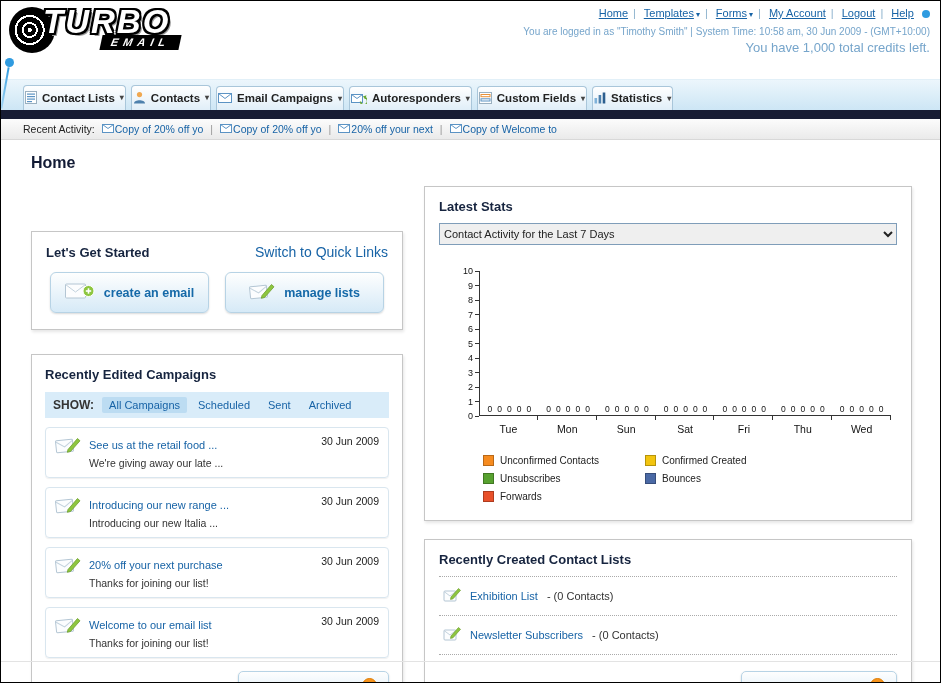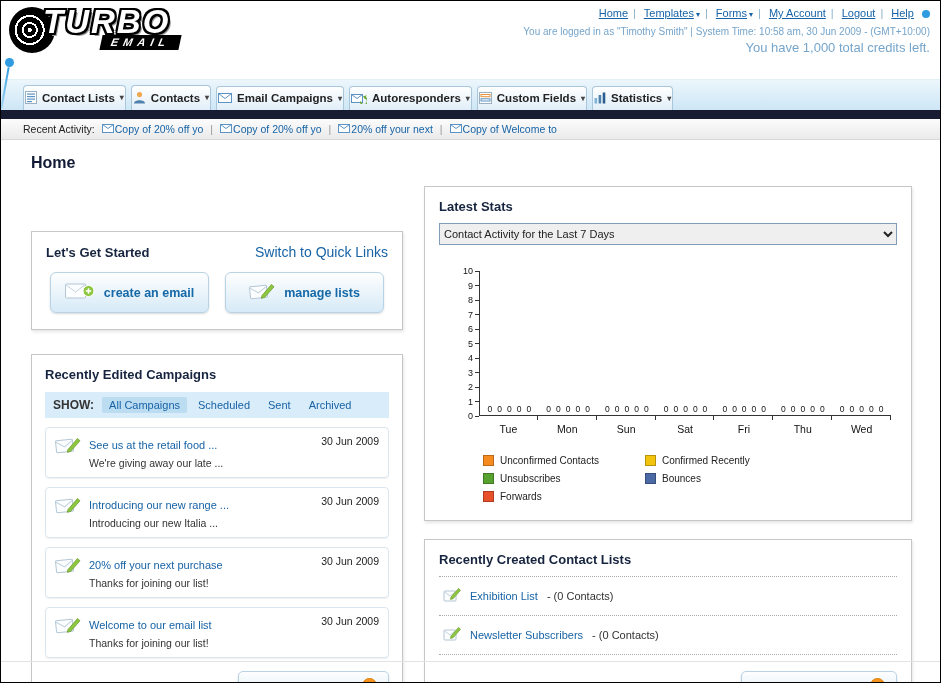--- a/index.html
+++ b/index.html
@@ -483,21 +483,21 @@
                 </div>
             </div>
           </div>
           <div class="legend" id="chart-legend">
               <div class="legend-item">
                 <span class="swatch" style="background: rgb(246, 139, 31);"></span>
                 <span>Unconfirmed Contacts</span>
               </div>
               <div class="legend-item">
                 <span class="swatch" style="background: rgb(242, 196, 15);"></span>
-                <span>Confirmed Recently</span>
+                <span>Confirmed Created</span>
               </div>
               <div class="legend-item">
                 <span class="swatch" style="background: rgb(87, 161, 47);"></span>
                 <span>Unsubscribes</span>
               </div>
               <div class="legend-item">
                 <span class="swatch" style="background: rgb(74, 105, 165);"></span>
                 <span>Bounces</span>
               </div>
               <div class="legend-item">

